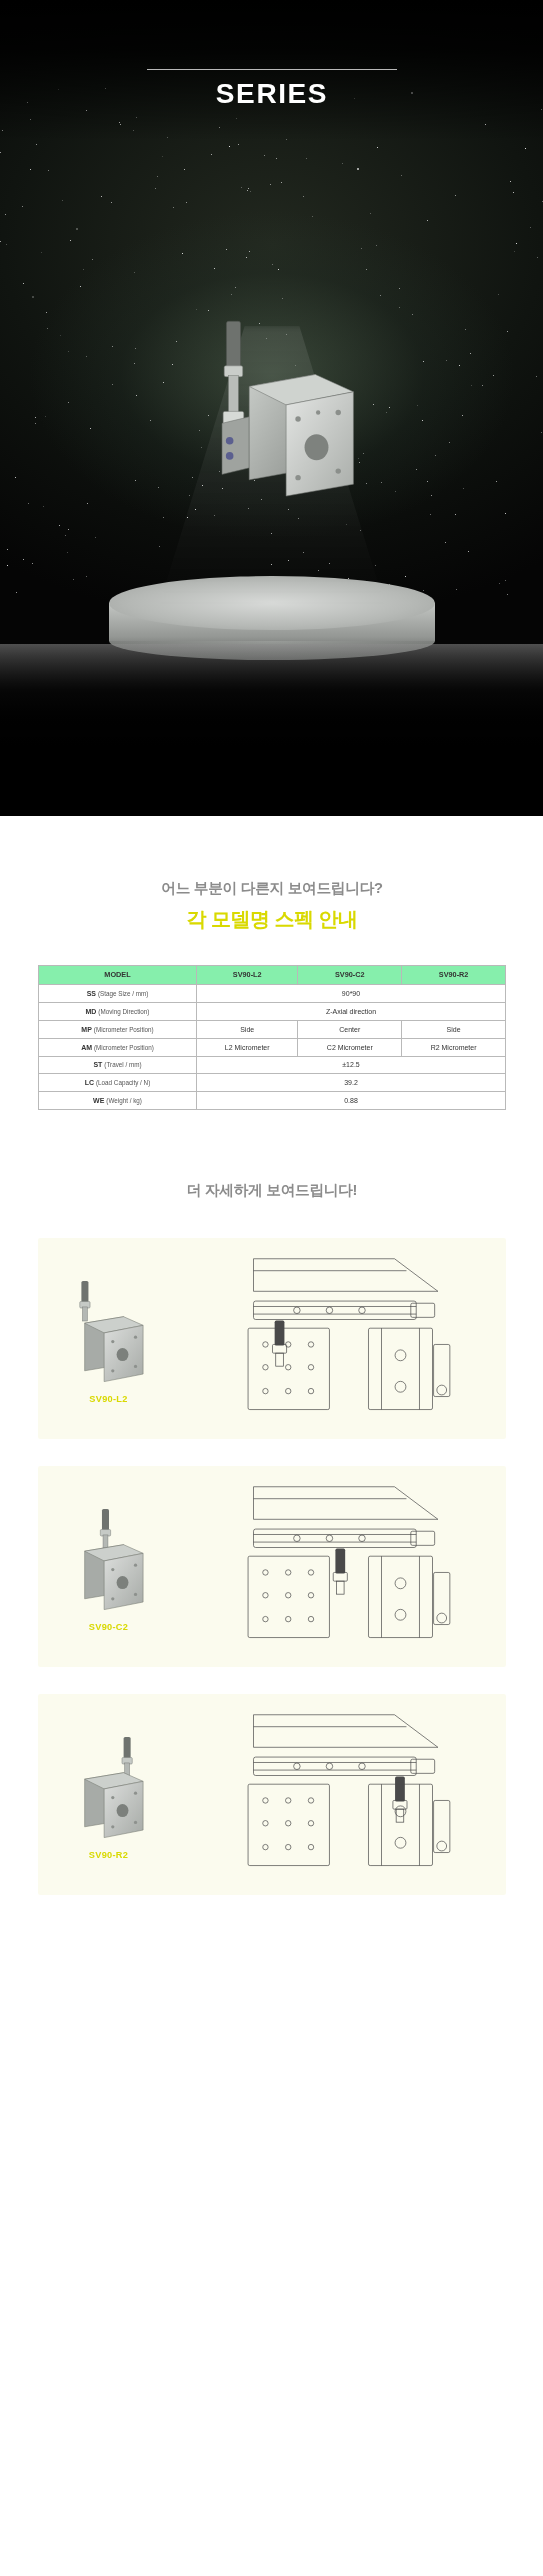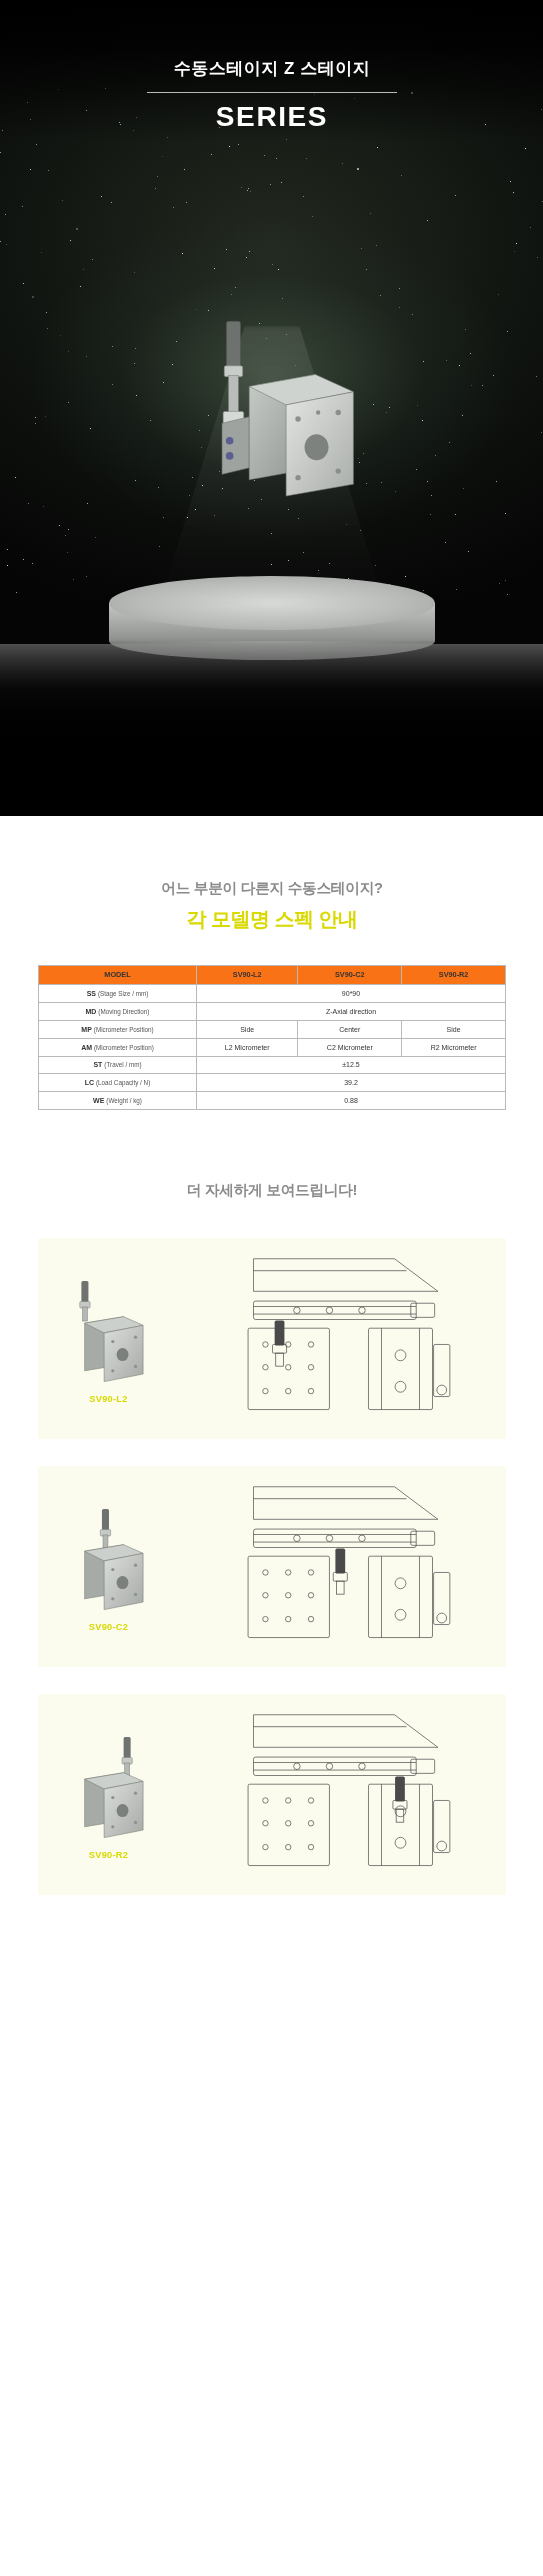--- a/index.html
+++ b/index.html
@@ -95,21 +95,21 @@
   }
 
   
   .spec-wrap { width:544px; padding:0 0; display:flex; justify-content:center; }
   table.spec {
     border-collapse:collapse; width:468px; font-size:7px;
   }
   table.spec th, table.spec td {
     border:0.5px solid #b9b9b9; text-align:center; padding:4.9px 2.2px; color:#333;
   }
-  table.spec thead th { background:#f97316; font-weight:bold; font-size:7.3px; }
+  table.spec thead th { background:#86efac; font-weight:bold; font-size:7.3px; }
   table.spec td.rowhead { text-align:center; font-weight:normal; background:#fff; }
   table.spec td.rowhead b { font-weight:bold; }
   .small { font-size:6.3px; color:#555; }
 
   
   .cards { display:flex; flex-direction:column; align-items:center; gap:27px; }
   .card {
     width:468px; height:201px; background:#fbfbee; border-radius:2.2px;
     display:flex; align-items:center;
   }
@@ -344,21 +344,20 @@
         <div class="star" style="width: 1.3px; height: 1.3px; left: 266px; top: 338px; opacity: 0.41;"></div>
         <div class="star" style="width: 0.9px; height: 0.9px; left: 189px; top: 495px; opacity: 0.64;"></div>
         <div class="star" style="width: 0.5px; height: 0.5px; left: 493px; top: 375px; opacity: 0.62;"></div>
         <div class="star" style="width: 0.8px; height: 0.8px; left: 254px; top: 480px; opacity: 0.94;"></div>
         <div class="star" style="width: 0.6px; height: 0.6px; left: 427px; top: 220px; opacity: 0.7;"></div>
         <div class="star" style="width: 1.1px; height: 1.1px; left: 465px; top: 329px; opacity: 0.53;"></div>
       </div>
     <div class="hero-top-fade"></div>
 
     <div class="hero-text">
-      <div class="hero-sub">수동스테이지 Z 스테이지</div>
       <div class="hero-rule"></div>
       <div class="hero-title-row">
         <span class="hero-series">SERIES</span>
       </div>
     </div>
 
     <div class="spotlight"></div>
 
     <div class="hero-product">
       <svg width="185" height="228" viewBox="0 0 340 420">
@@ -402,21 +401,21 @@
       <div class="podium-bottom"></div>
       <div class="podium-body"></div>
       <div class="podium-top"></div>
     </div>
     <div class="ground"></div>
     <div class="hero-bottom-fade"></div>
   </section>
 
   <section style="padding:63px 0 0;">
     <div class="sec-head">
-      <div class="q">어느 부분이 다른지 수동스테이지?</div>
+      <div class="q">어느 부분이 다른지 보여드립니다?</div>
       <div class="t">각 모델명 스펙 안내</div>
     </div>
 
     <div class="spec-wrap" style="margin-top:32px;">
       <table class="spec">
         <thead>
           <tr>
             <th>MODEL</th>
             <th>SV90-L2</th>
             <th>SV90-C2</th>

